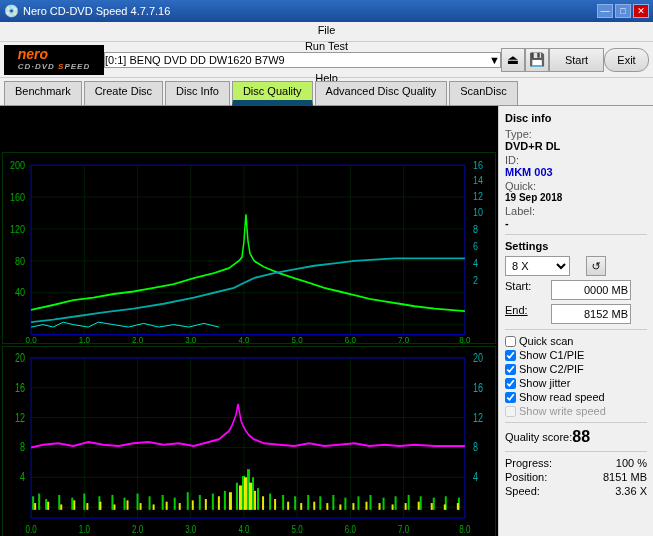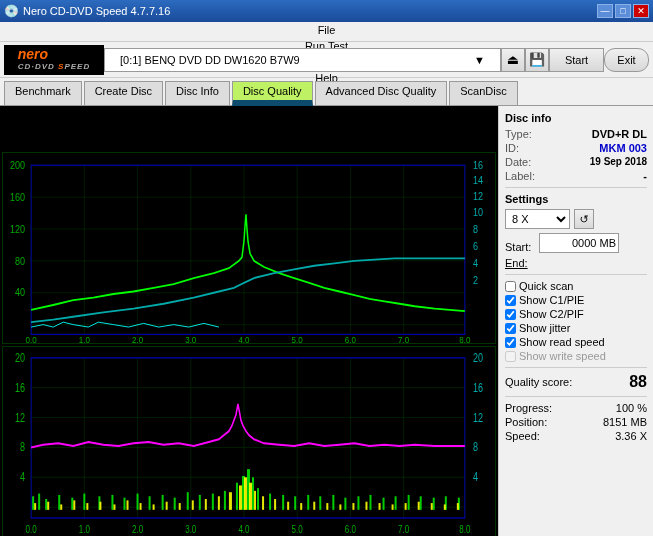--- a/index.html
+++ b/index.html
@@ -70,26 +70,26 @@
       justify-content: center;
       color: #e8a000;
       font-size: 13px;
       font-weight: bold;
       font-style: italic;
       padding: 2px 4px;
     }
     .nero-logo span { color: #ff6600; }
     .drive-select {
       flex: 1;
-      height: 24px;
+      height: 16px;
       background: white;
       border: 1px solid #999;
       display: flex;
       align-items: center;
-      padding: 0 15px;
+      padding: 0 0;
       font-size: 11px;
     }
     .toolbar-btn {
       height: 24px;
       padding: 8px 8px;
       background: linear-gradient(to bottom, #f0f0f0, #d8d8d8);
       border: 1px solid #999;
       font-size: 11px;
       cursor: pointer;
       display: flex; align-items: center;
@@ -156,31 +156,32 @@
       font-weight: bold;
       font-size: 11px;
       margin-bottom: 4px;
       color: #000;
     }
     .info-row {
       display: flex;
       justify-content: space-between;
       margin-bottom: 2px;
       font-size: 11px;
+      flex-direction: column;
     }
     .info-label { color: #555; }
     .info-value { color: #000; font-weight: bold; }
     .info-value.blue { color: #0000cc; }
 
     .divider { height: 1px; background: #ccc; margin: 5px 0; }
 
     .settings-row {
       display: flex;
-      align-items: flex-end;
-      gap: 4px;
+      align-items: flex-start;
+      gap: 16px;
       margin-bottom: 4px;
     }
     .settings-select {
       width: 65px;
       height: 20px;
       border: 1px solid #999;
       background: white;
       font-size: 11px;
       padding: 0 2px;
     }
@@ -208,21 +209,21 @@
       height: 22px;
       background: linear-gradient(to bottom, #f0f0f0, #d8d8d8);
       border: 1px solid #999;
       font-size: 11px;
       cursor: pointer;
       margin-top: 4px;
     }
 
     .quality-score-row {
       display: flex;
-      justify-content: space-between;
+      justify-content: flex-start;
       align-items: center;
       margin-top: 4px;
       font-size: 11px;
     }
     .quality-score-value {
       font-size: 16px;
       font-weight: bold;
       color: #000;
     }
 
@@ -515,21 +516,21 @@
 
     <div class="info-row">
       <span class="info-label">Type:</span>
       <span class="info-value">DVD+R DL</span>
     </div>
     <div class="info-row">
       <span class="info-label">ID:</span>
       <span class="info-value blue">MKM 003</span>
     </div>
     <div class="info-row">
-      <span class="info-label">Date:</span>
+      <span class="info-label">Quick:</span>
       <span class="info-value" style="font-size:10px;">19 Sep 2018</span>
     </div>
     <div class="info-row">
       <span class="info-label">Label:</span>
       <span class="info-value">-</span>
     </div>
 
     <div class="divider"></div>
 
     <div class="panel-section-title">Settings</div>
@@ -540,20 +541,21 @@
       </select>
       <div class="toolbar-icon-btn" style="width:20px;height:20px;font-size:11px;">↺</div>
     </div>
 
     <div class="settings-row">
       <span style="width:30px;">Start:</span>
       <input class="mb-input" value="0000 MB" readonly="" style="width: 80px;">
     </div>
     <div class="settings-row">
       <span style="width:30px;text-decoration:underline;">End:</span>
+      <input class="mb-input" value="8152 MB" readonly="" style="width: 80px;">
     </div>
 
     <div class="divider"></div>
 
     <div class="checkbox-row">
       <input type="checkbox" style="">
       <span>Quick scan</span>
     </div>
     <div class="checkbox-row">
       <input type="checkbox" checked="" style="">

